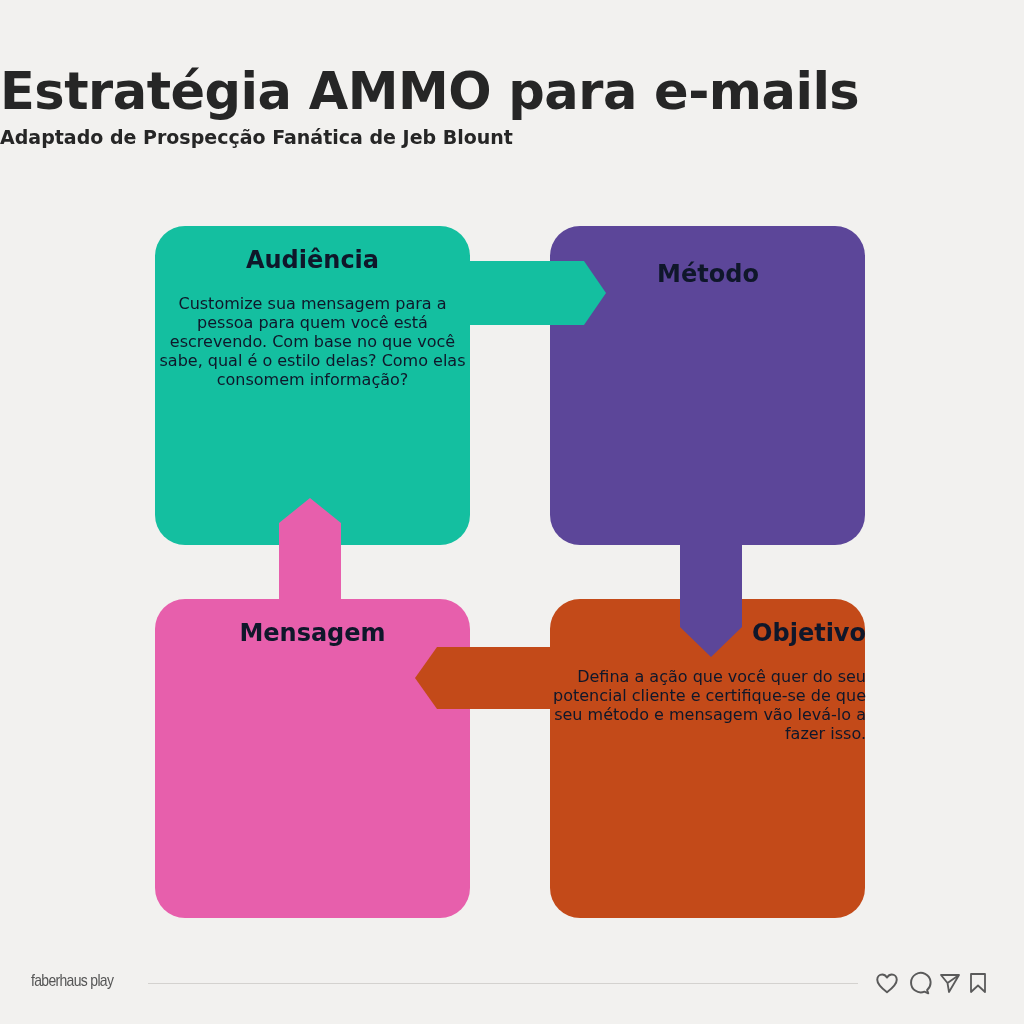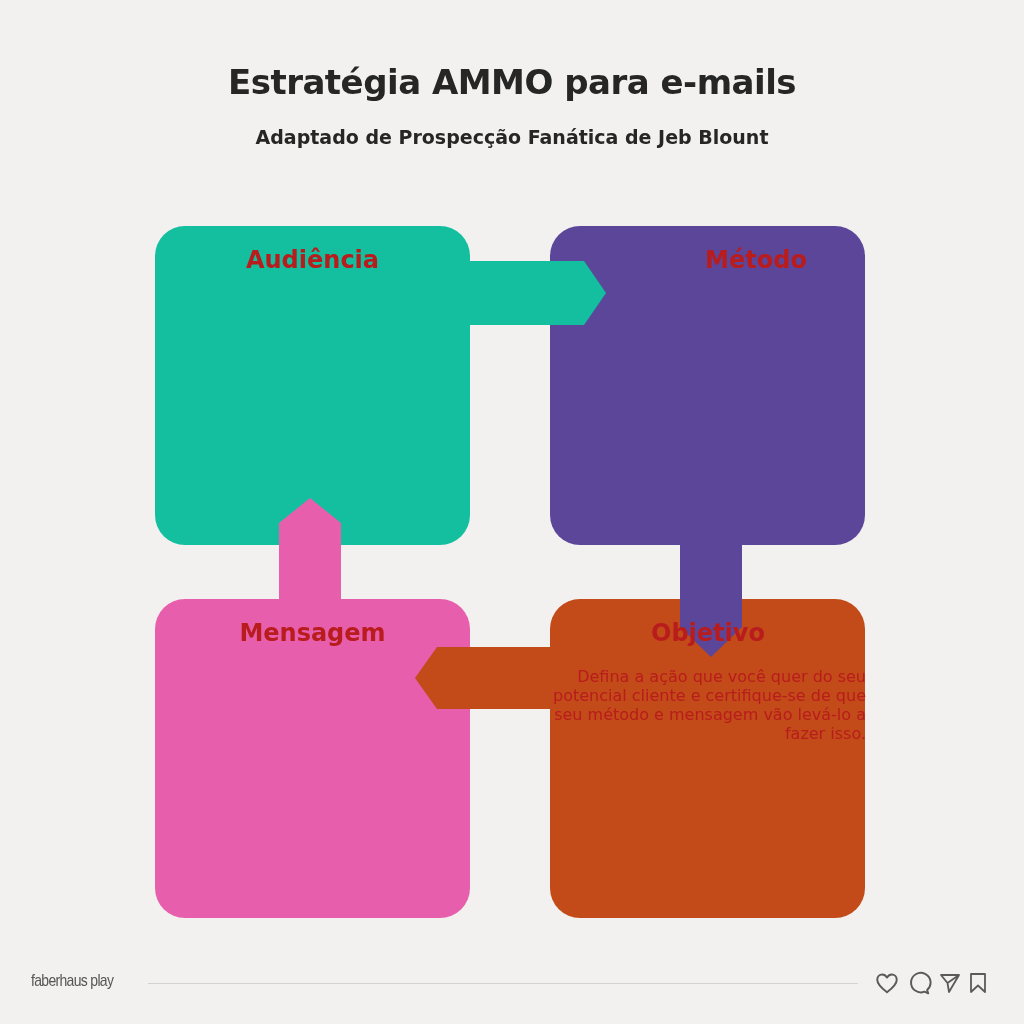--- a/index.html
+++ b/index.html
@@ -4,37 +4,37 @@
 <style>
   html, body { margin: 0; padding: 0; }
   body {
     width: 1024px; height: 1024px; overflow: hidden;
     background: #f2f1ef;
     position: relative;
     font-family: "DejaVu Sans", sans-serif;
   }
   .title {
     position: absolute; left: 0; right: 0; top: 62px;
-    text-align: center; font-size: 34px; font-weight: bold;
+    text-align: left; font-size: 51px; font-weight: bold;
     color: #262626; letter-spacing: -0.5px;
     font-family: "DejaVu Sans", sans-serif;
   }
   .subtitle {
     position: absolute; left: 0; right: 0; top: 126px;
-    text-align: center; font-size: 19px; font-weight: bold;
+    font-size: 19px; font-weight: bold;
     color: #262626; font-family: "DejaVu Sans", sans-serif;
   }
   .box {
     position: absolute; width: 315px; height: 319px;
     border-radius: 30px; box-sizing: border-box;
     z-index: 1;
   }
   .box-inner {
     position: absolute; left: 0; right: 0; top: 0; bottom: 0;
-    text-align: center; color: #b91c1c; z-index: 3;
+    text-align: center; color: #0f172a; z-index: 3;
   }
   .connector { position: absolute; z-index: 2; }
   .footer-brand {
     position: absolute; left: 31px; top: 971px;
     font-family: "Liberation Sans", sans-serif; font-size: 17px;
     color: #555555; letter-spacing: -0.8px; transform: scaleX(0.82);
     transform-origin: left center;
   }
   .footer-line {
     position: absolute; left: 148px; top: 983px; width: 710px; height: 1px;
@@ -61,38 +61,39 @@
   <polygon points="3,34 25,3 150,3 150,65 25,65" fill="#c34a19"></polygon>
 </svg>
 <svg class="connector" style="left:276px; top:495px;" width="68" height="115" viewBox="0 0 68 115">
   <polygon points="3,28 34,3 65,28 65,115 3,115" fill="#e75fac"></polygon>
 </svg>
 
 <div class="box" style="left:155px; top:226px; background:#14bfa0;">
 </div>
 <div class="box-inner" style="position:absolute; left:155px; top:226px; width:315px; height:319px;">
   <h2>Audiência</h2>
+  <p>Customize sua mensagem para a pessoa para quem você está escrevendo. Com base no que você sabe, qual é o estilo delas? Como elas consomem informação?</p>
 </div>
 
 <div class="box" style="left:550px; top:226px; background:#5c4699;">
 </div>
-<div class="box-inner" style="position:absolute; left:550px; top:226px; width:316px; height:319px;padding-left:48px;">
+<div class="box-inner" style="position:absolute; left:550px; top:240px; width:316px; height:319px;">
   <h2>Método</h2>
 </div>
 
 <div class="box" style="left:155px; top:599px; background:#e75fac;">
 </div>
 <div class="box-inner" style="position:absolute; left:155px; top:599px; width:315px; height:320px;">
   <h2 style="top:66px;">Mensagem</h2>
 </div>
 
 <div class="box" style="left:550px; top:599px; background:#c34a19;">
 </div>
 <div class="box-inner" style="position:absolute; left:550px; top:599px; width:316px; height:320px;">
-  <h2 style="top:66px;">Objetivo</h2>
+  <h2 style="top:66px;text-align:right;">Objetivo</h2>
   <p style="top:117px; left:44px; right:40px;text-align:right;">Defina a ação que você quer do seu potencial cliente e certifique-se de que seu método e mensagem vão levá-lo a fazer isso.</p>
 </div>
 
 <div class="footer-brand">faberhaus play</div>
 <div class="footer-line"></div>
 <div class="footer-icons">
   <svg width="26" height="26" viewBox="0 0 24 24">
     <path d="M12 20.5 C6 16 3 12.8 3 9 C3 6.2 5.1 4.2 7.6 4.2 C9.5 4.2 11 5.4 12 7 C13 5.4 14.5 4.2 16.4 4.2 C18.9 4.2 21 6.2 21 9 C21 12.8 18 16 12 20.5 Z" fill="none" stroke="#5a5a5a" stroke-width="1.8" stroke-linejoin="round"></path>
   </svg>
   <svg width="26" height="26" viewBox="0 0 24 24">

